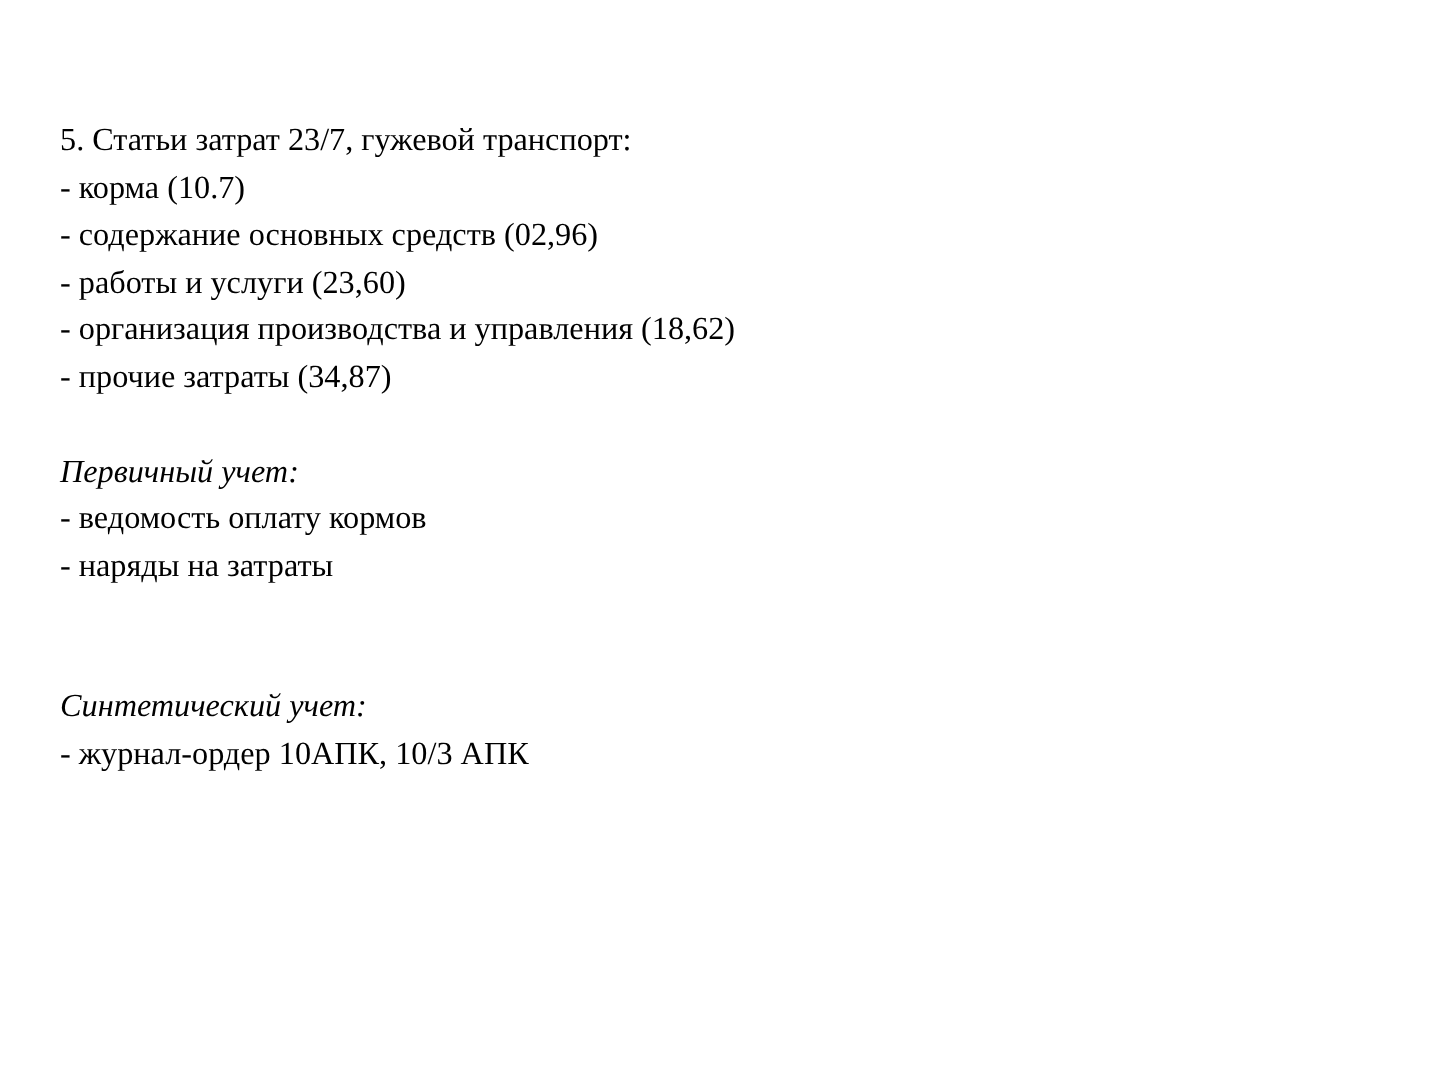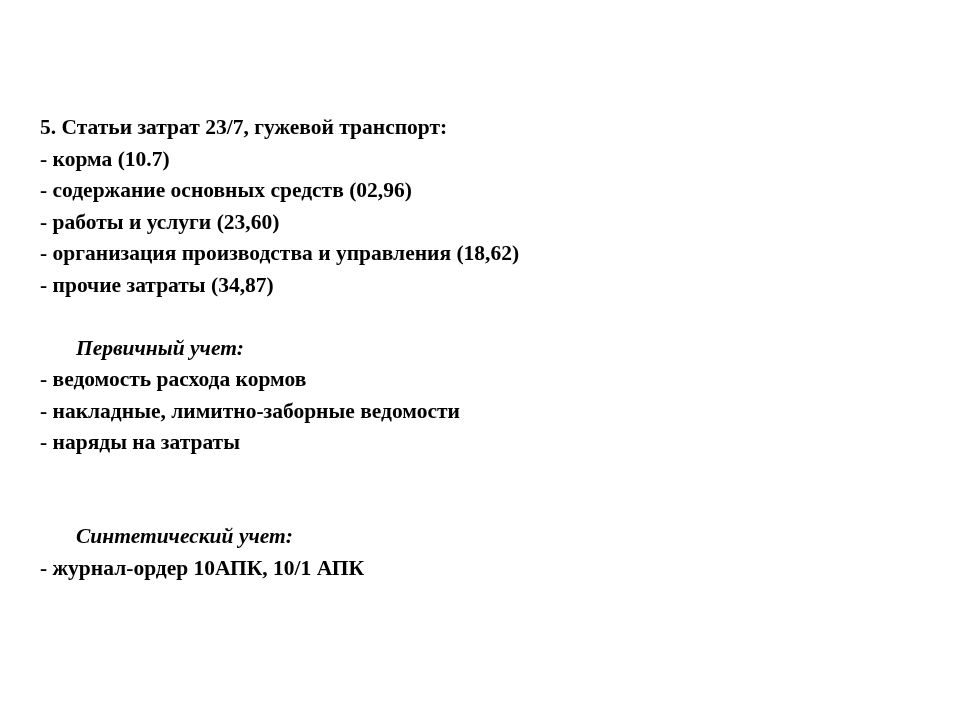--- a/index.html
+++ b/index.html
@@ -12,33 +12,31 @@
     background: #ffffff;
     font-family: "Liberation Serif", "DejaVu Serif", serif;
     color: #000000;
     overflow: hidden;
   }
   .slide {
     position: relative;
     width: 960px;
     height: 720px;
     box-sizing: border-box;
-    padding: 112px 40px 20px 40px;
-    font-weight: bold;
+    padding: 78px 40px 20px 40px;
   }
   .content {
     font-size: 21.5px;
     line-height: 1.47;
   }
   .line {
     white-space: pre-wrap;
   }
   .heading {
     font-style: italic;
-    margin-left: 36px;
   }
   .spacer {
     height: 31px;
   }
   .block {
     margin: 0;
     padding: 0;
   }
 </style>
 </head>
@@ -50,24 +48,23 @@
         <div class="line">5. Статьи затрат 23/7, гужевой транспорт:</div>
         <div class="line">- корма (10.7)</div>
         <div class="line">- содержание основных средств (02,96)</div>
         <div class="line">- работы и услуги (23,60)</div>
         <div class="line">- организация производства и управления (18,62)</div>
         <div class="line">- прочие затраты (34,87)</div>
       </div>
       <div class="spacer"></div>
       <div class="block">
         <div class="line heading">Первичный учет:</div>
-        <div class="line">- ведомость расхода кормов</div>
-        <div class="line">- накладные, лимитно-заборные ведомости</div>
+        <div class="line">- ведомость оплату кормов</div>
         <div class="line">- наряды на затраты</div>
       </div>
       <div class="spacer"></div>
       <div class="spacer"></div>
       <div class="block">
         <div class="line heading">Синтетический учет:</div>
-        <div class="line">- журнал-ордер 10АПК, 10/1 АПК</div>
+        <div class="line">- журнал-ордер 10АПК, 10/3 АПК</div>
       </div>
     </div>
 </div>
 
 </body></html>

